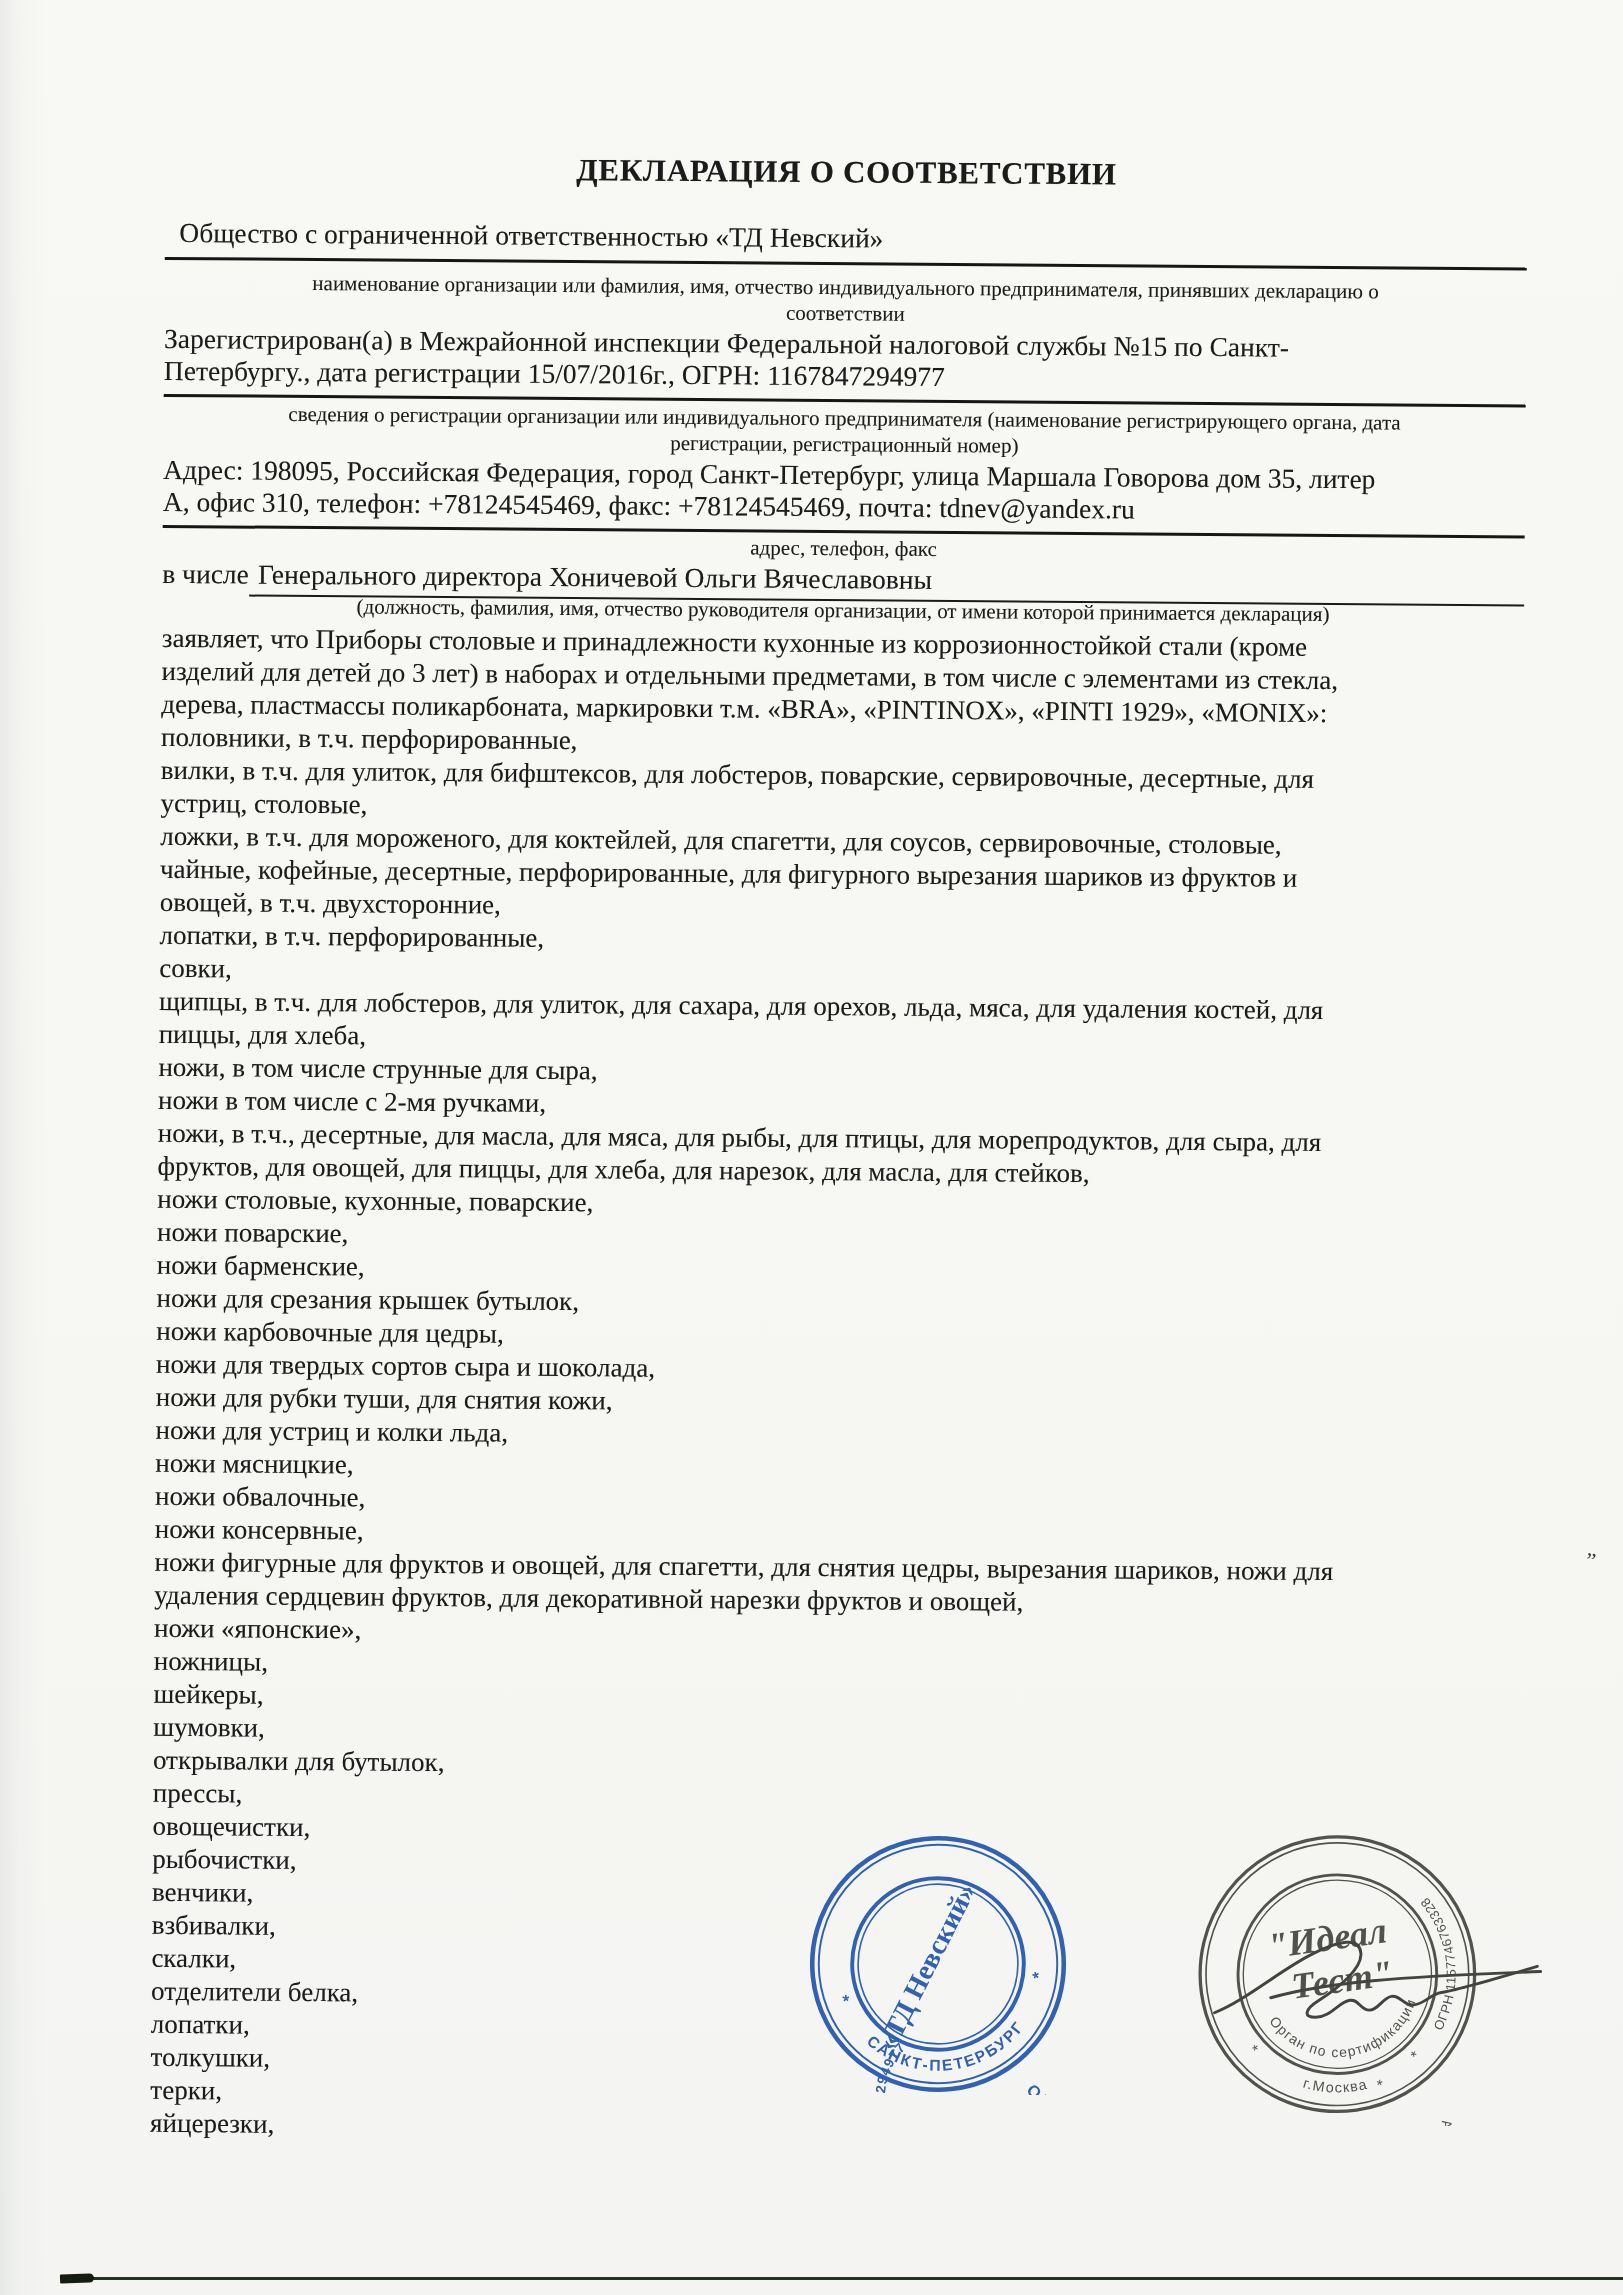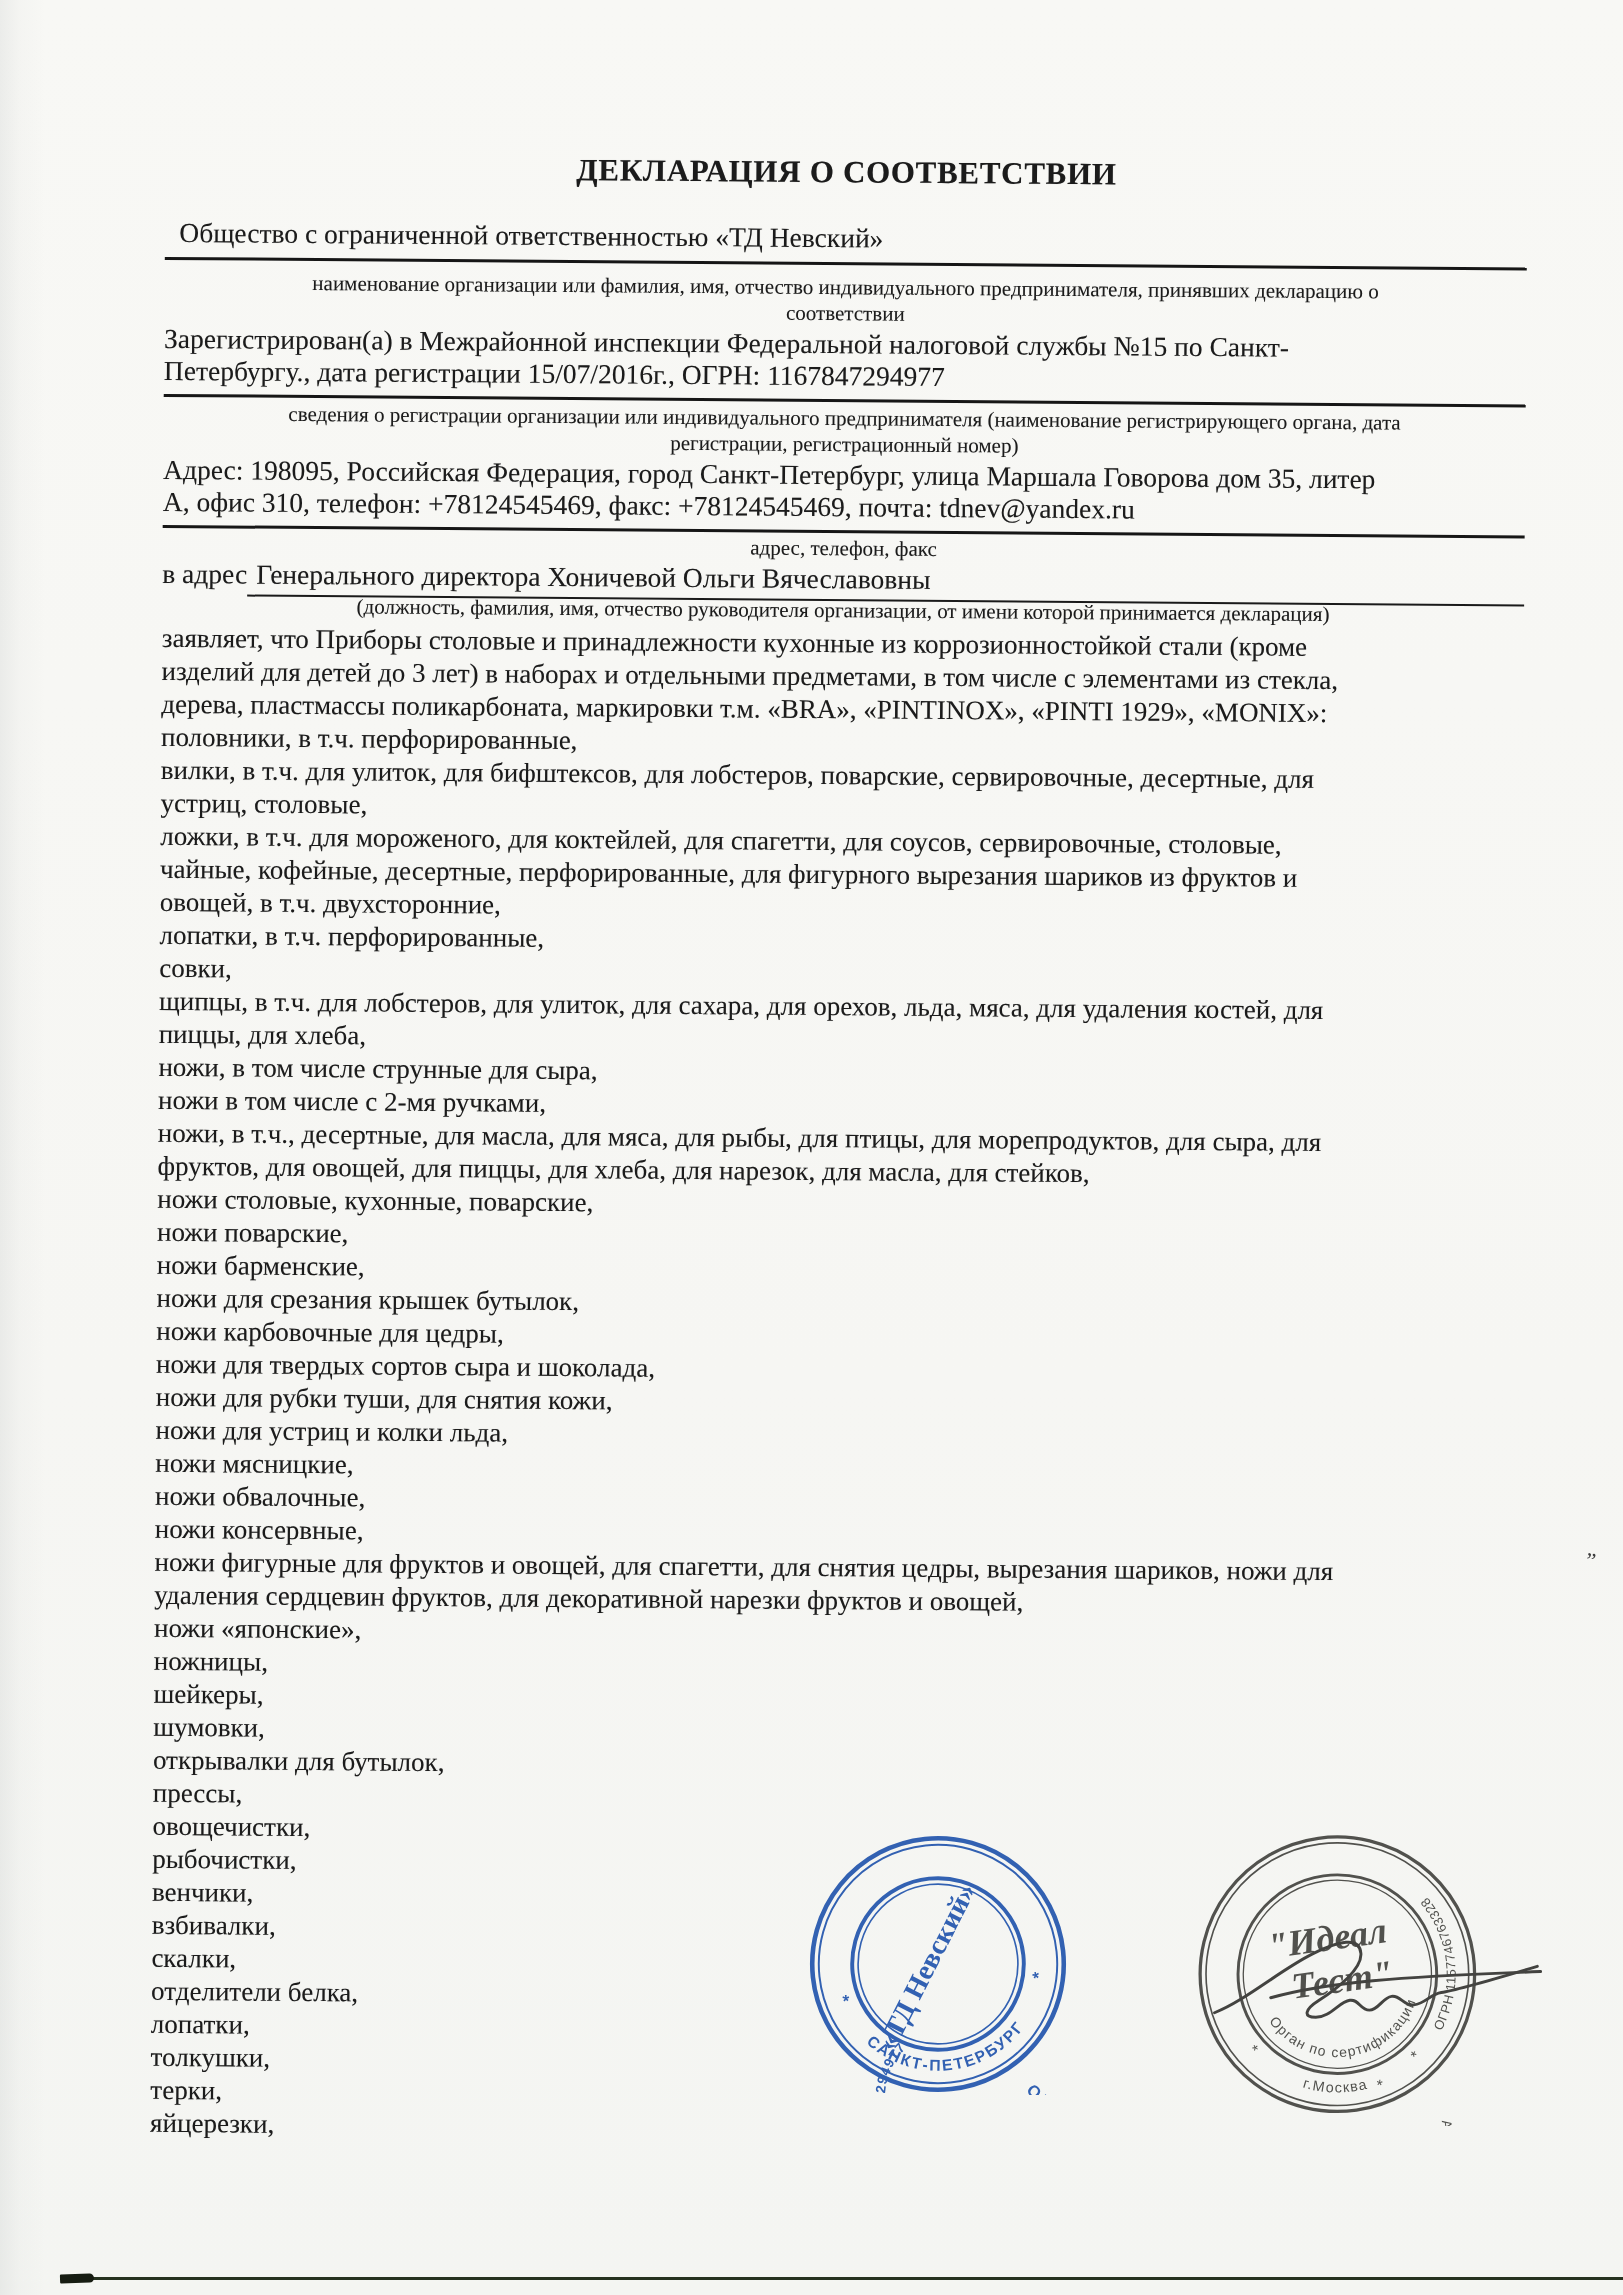--- a/index.html
+++ b/index.html
@@ -80,21 +80,21 @@
     <div class="abs field reg-1">Зарегистрирован(а) в Межрайонной инспекции Федеральной налоговой службы №15 по Санкт-</div>
     <div class="abs field rule reg-2">Петербургу., дата регистрации 15/07/2016г., ОГРН: 1167847294977</div>
     <div class="abs caption cap-reg-1">сведения о регистрации организации или индивидуального предпринимателя (наименование регистрирующего органа, дата</div>
     <div class="abs caption cap-reg-2">регистрации, регистрационный номер)</div>
 
     <div class="abs field addr-1">Адрес: 198095, Российская Федерация, город Санкт-Петербург, улица Маршала Говорова дом 35, литер</div>
     <div class="abs field rule addr-2">А, офис 310, телефон: +78124545469, факс: +78124545469, почта: tdnev@yandex.ru</div>
     <div class="abs caption cap-addr">адрес, телефон, факс</div>
 
     <div class="abs field person-row">
-      <span>в адрес</span>
+      <span>в числе</span>
       <span class="person-fill rule-thin">Генерального директора Хоничевой Ольги Вячеславовны</span>
     </div>
     <div class="abs caption cap-person">(должность, фамилия, имя, отчество руководителя организации, от имени которой принимается декларация)</div>
 
     <div class="abs decl-list">
       <p class="decl-line">заявляет, что Приборы столовые и принадлежности кухонные из коррозионностойкой стали (кроме</p>
         <p class="decl-line">изделий для детей до 3 лет) в наборах и отдельными предметами, в том числе с элементами из стекла,</p>
         <p class="decl-line">дерева, пластмассы поликарбоната, маркировки т.м. «BRA», «PINTINOX», «PINTI 1929», «MONIX»:</p>
         <p class="decl-line">половники, в т.ч. перфорированные,</p>
         <p class="decl-line">вилки, в т.ч. для улиток, для бифштексов, для лобстеров, поварские, сервировочные, десертные, для</p>

